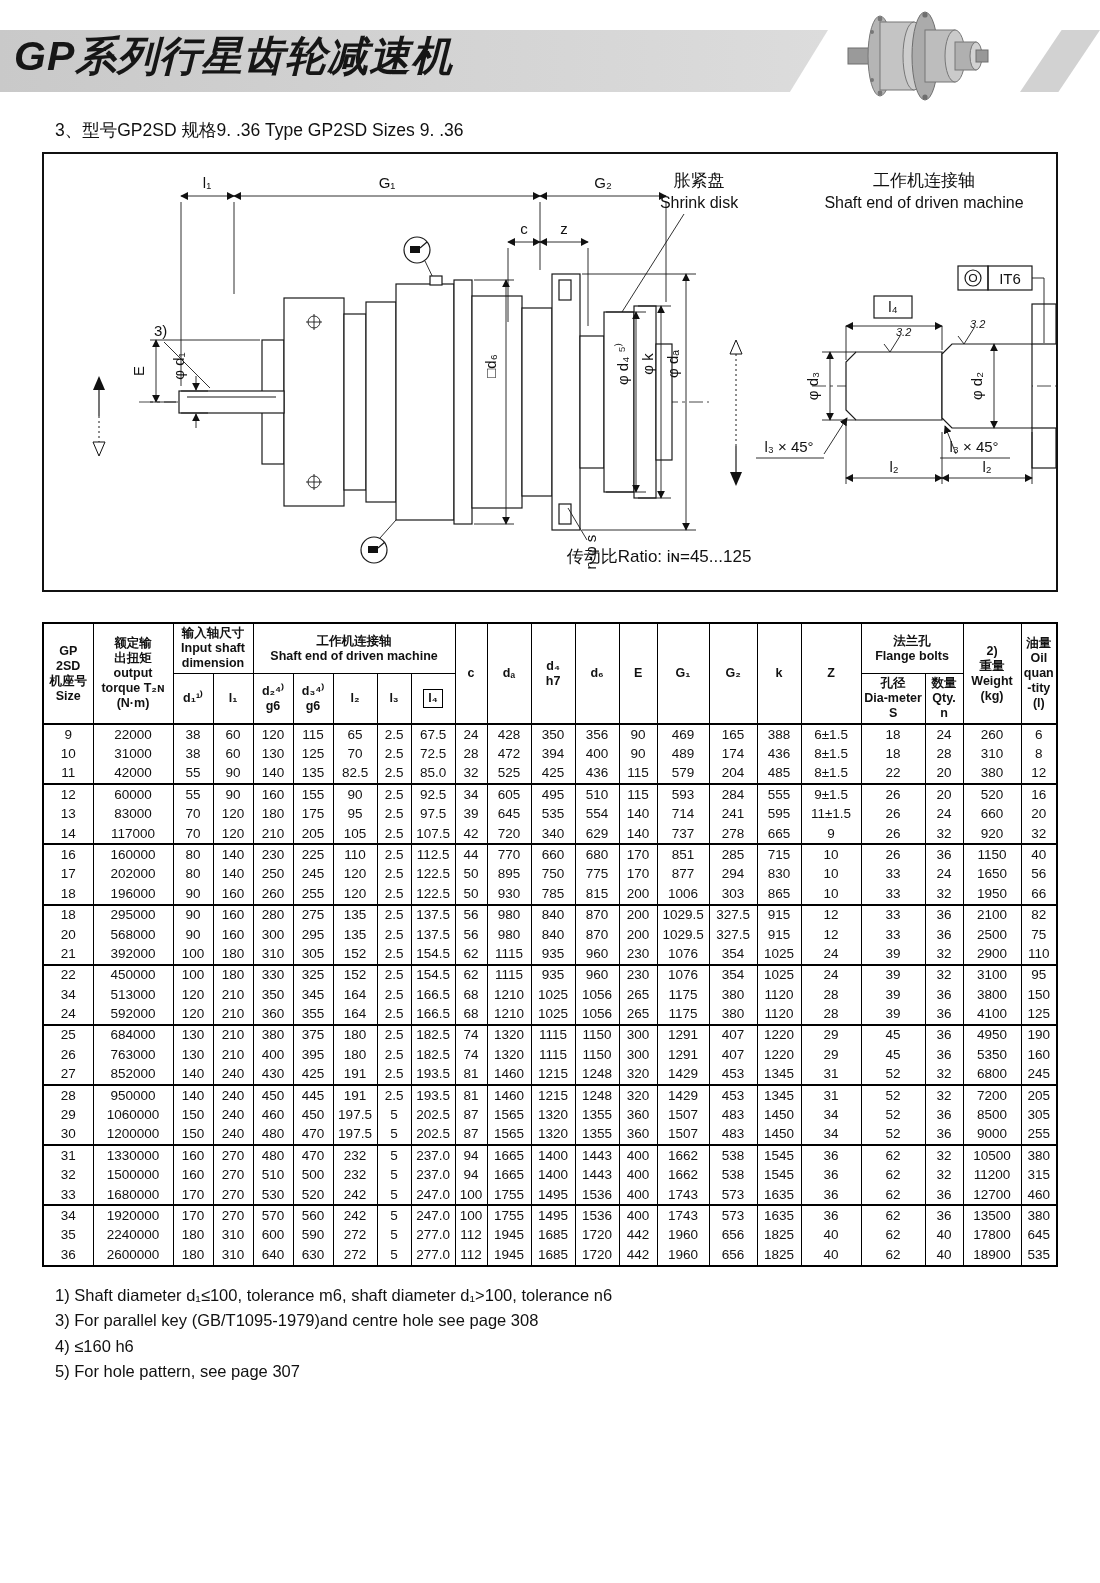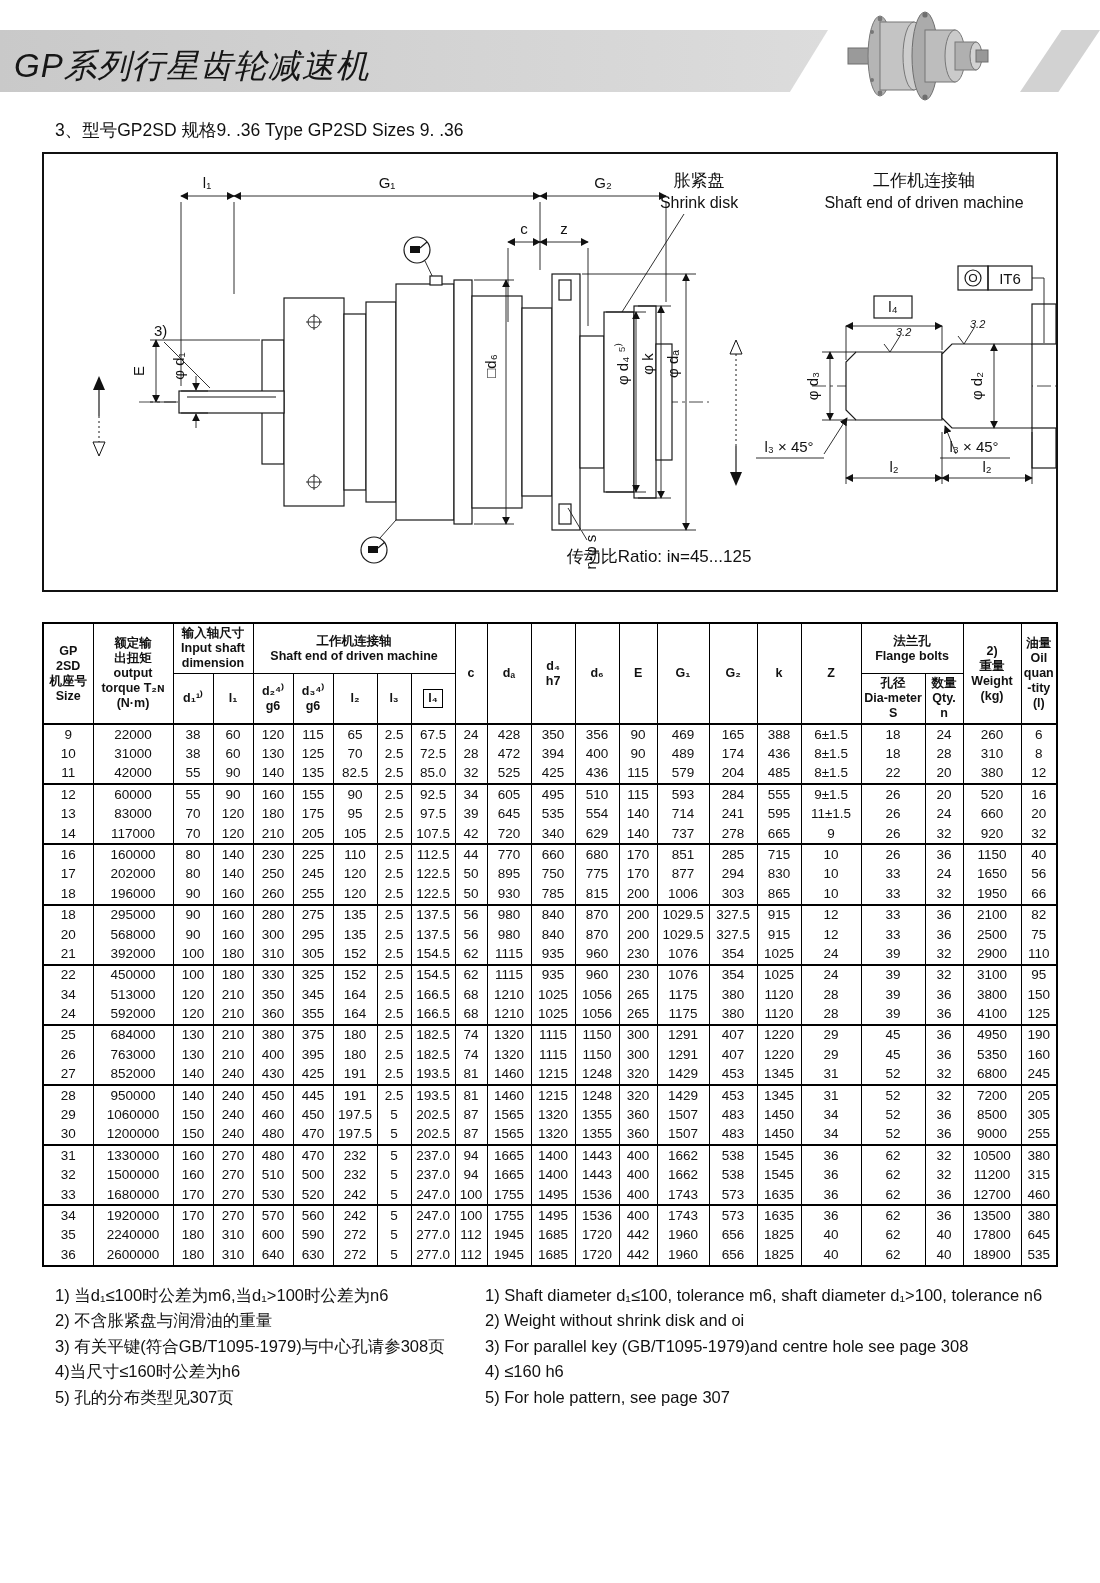--- a/index.html
+++ b/index.html
@@ -5,21 +5,21 @@
   html,body{margin:0;padding:0;background:#fff;}
   body{width:1100px;height:1583px;font-family:"Liberation Sans",sans-serif;color:#111;position:relative;}
 
   
   .banner{position:relative;height:112px;}
   .band{position:absolute;left:0;top:30px;width:828px;height:62px;
         background:linear-gradient(to right,#c9c9c9,#dcdcdc);
         clip-path:polygon(0 0,100% 0,95.4% 100%,0 100%);}
   .band-right{position:absolute;right:0;top:30px;width:80px;height:62px;background:#d2d2d2;
         clip-path:polygon(52% 0,100% 0,48% 100%,0 100%);}
-  .banner-title{position:absolute;left:14px;top:44px;font-size:33px;font-weight:normal;
+  .banner-title{position:absolute;left:14px;top:29px;font-size:41px;font-weight:bold;
         font-style:italic;letter-spacing:1px;color:#161616;white-space:nowrap;}
   .photo{position:absolute;right:104px;top:4px;width:150px;height:104px;}
 
   
   .section-title{margin:6px 0 10px 55px;font-size:17.5px;color:#111;}
 
   
   .frame{margin:0 42px;border:2px solid #111;height:436px;overflow:hidden;background:#fff;}
   .frame svg{display:block;}
   text{font-family:"Liberation Sans",sans-serif;fill:#111;}
@@ -1014,27 +1014,19 @@
           <td>62</td>
           <td>40</td>
           <td>18900</td>
           <td>535</td>
         </tr>
       </tbody>
     </table>
 </div>
 
 <div class="footnotes">
-  <div class="fn-col-cn">
-    <div>1) 当d₁≤100时公差为m6,当d₁&gt;100时公差为n6</div>
-    <div>2) 不含胀紧盘与润滑油的重量</div>
-    <div>3) 有关平键(符合GB/T1095-1979)与中心孔请参308页</div>
-    <div>4)当尺寸≤160时公差为h6</div>
-    <div>5) 孔的分布类型见307页</div>
-  </div>
   <div class="fn-col-en">
     <div>1) Shaft diameter d₁≤100, tolerance m6, shaft diameter d₁&gt;100, tolerance n6</div>
-    <div>2) Weight without shrink disk and oi</div>
     <div>3) For parallel key (GB/T1095-1979)and centre hole see page 308</div>
     <div>4) ≤160 h6</div>
     <div>5) For hole pattern, see page 307</div>
   </div>
 </div>
 
 </body></html>

